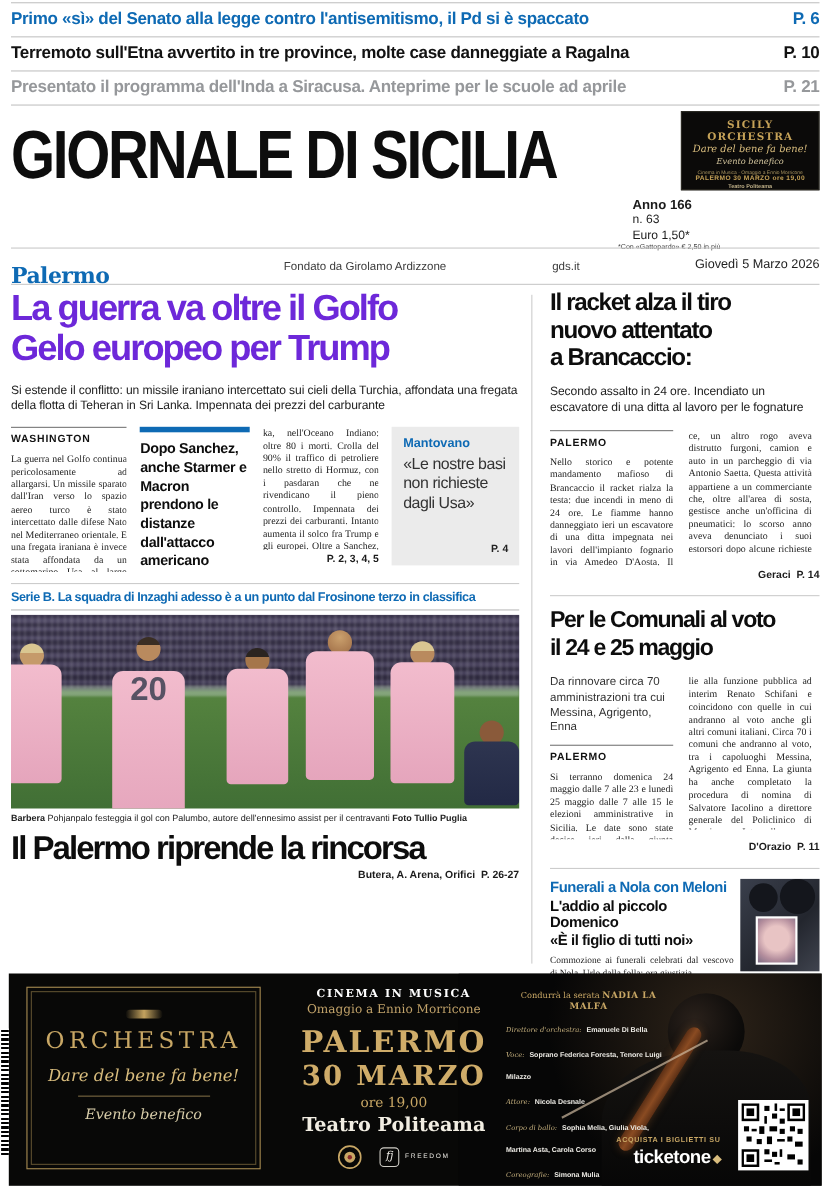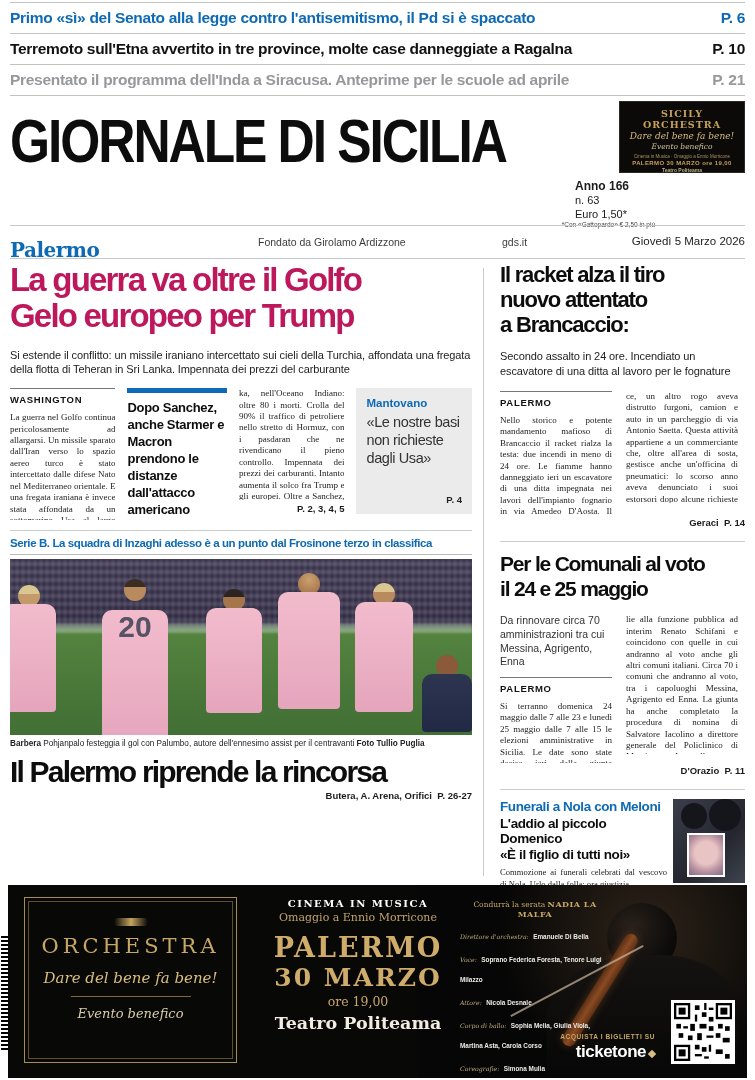--- a/index.html
+++ b/index.html
@@ -32,21 +32,21 @@
             border-top:1px solid #c9c9c9;border-bottom:1px solid #c9c9c9;}
   .dateline .city{position:absolute;left:0;top:4px;color:#0e6ab4;font-weight:bold;font-size:20px;letter-spacing:-0.5px;}
   .dateline .founded{position:absolute;left:248px;top:10px;font-size:10.5px;color:#3c3c3c;}
   .dateline .site{position:absolute;left:492px;top:10px;font-size:10.5px;color:#3c3c3c;}
   .dateline .date{position:absolute;right:0;top:9px;font-size:11.5px;color:#222;}
   
   .col-left{position:absolute;left:10px;top:262px;width:462px;}
   .col-right{position:absolute;left:500px;top:262px;width:245px;}
   .vdivider{position:absolute;left:483px;top:268px;height:608px;width:1px;background:#ccc;}
   h1,h2,h3{margin:0;padding:0;}
-  .lead-hl{font-size:33px;font-weight:bold;letter-spacing:-1.8px;line-height:1.1;color:#be185d;}
+  .lead-hl{font-size:33px;font-weight:bold;letter-spacing:-1.8px;line-height:1.1;color:#6d28d9;}
   .standfirst{font-size:11px;line-height:1.3;color:#222;margin-top:13px;letter-spacing:-0.1px;}
   .kicker{font-weight:bold;font-size:9.5px;letter-spacing:.7px;border-top:1px solid #777;
           padding-top:5px;margin-bottom:7px;color:#111;}
   .bodytext{font-family:"Liberation Serif",serif;font-size:9px;line-height:1.27;text-align:justify;
             color:#1c1c1c;overflow:hidden;}
   .lead-cols{display:flex;gap:12px;margin-top:12px;}
   .lead-c1{width:106px;}
   .lead-c2{width:100px;}
   .lead-c3{width:106px;}
   .bluebar{height:5px;background:#0e6ab4;margin-bottom:7px;}
@@ -355,20 +355,31 @@
       </div>
     </div>
 
     <div class="ad-center">
       <div class="ev">CINEMA IN MUSICA</div>
       <div class="ev-sub">Omaggio a Ennio Morricone</div>
       <div class="city">PALERMO</div>
       <div class="dt">30 MARZO</div>
       <div class="tm">ore 19,00</div>
       <div class="venue">Teatro Politeama</div>
+      <div class="logos">
+        <svg width="22" height="22" viewBox="0 0 22 22">
+          <circle cx="11" cy="11" r="10" fill="none" stroke="#c8a765" stroke-width="1.5"></circle>
+          <circle cx="11" cy="11" r="5" fill="#c8a765"></circle>
+          <circle cx="11" cy="11" r="2" fill="#8a2b2b"></circle>
+        </svg>
+        <div class="fj">
+          <div class="sq">fj</div>
+          <div class="nm">FREEDOM</div>
+        </div>
+      </div>
     </div>
 
     <div class="ad-credits">
       <div class="host">
         <span>Condurrà la serata</span>
         <span class="hn">NADIA LA MALFA</span>
       </div>
       <div style="margin-top:5px">
         <div class="credit-row"><span class="role">Direttore d'orchestra:</span> <span class="name">Emanuele Di Bella</span></div>
         <div class="credit-row"><span class="role">Voce:</span> <span class="name">Soprano Federica Foresta, Tenore Luigi Milazzo</span></div>

